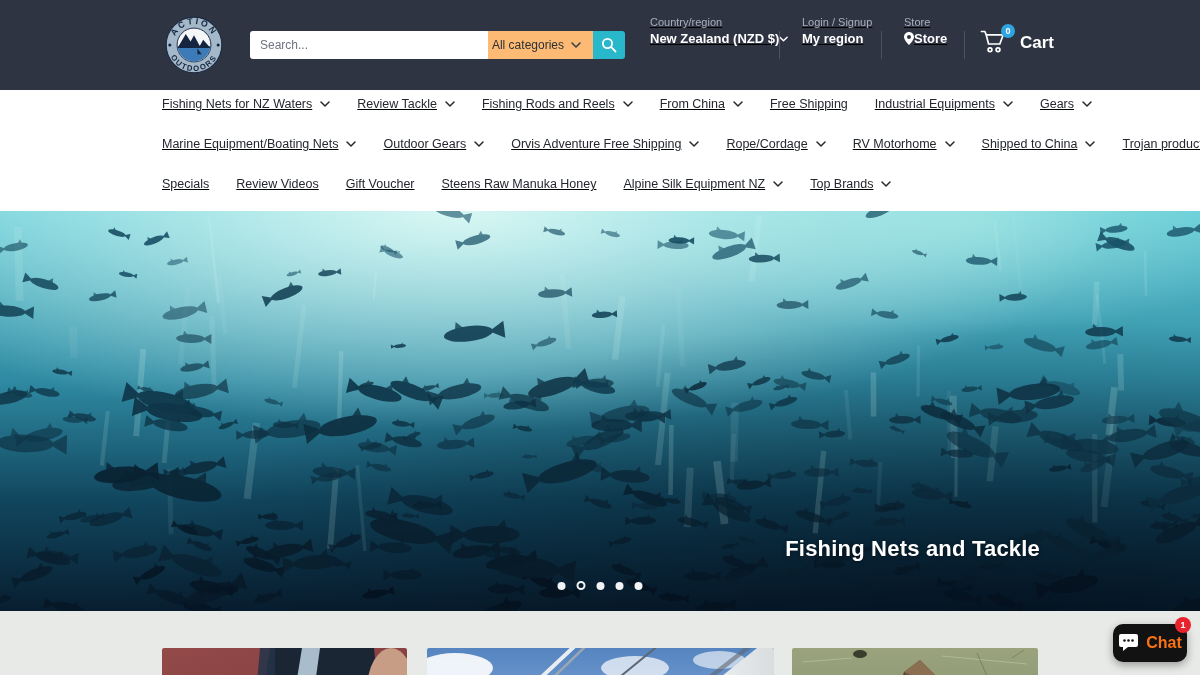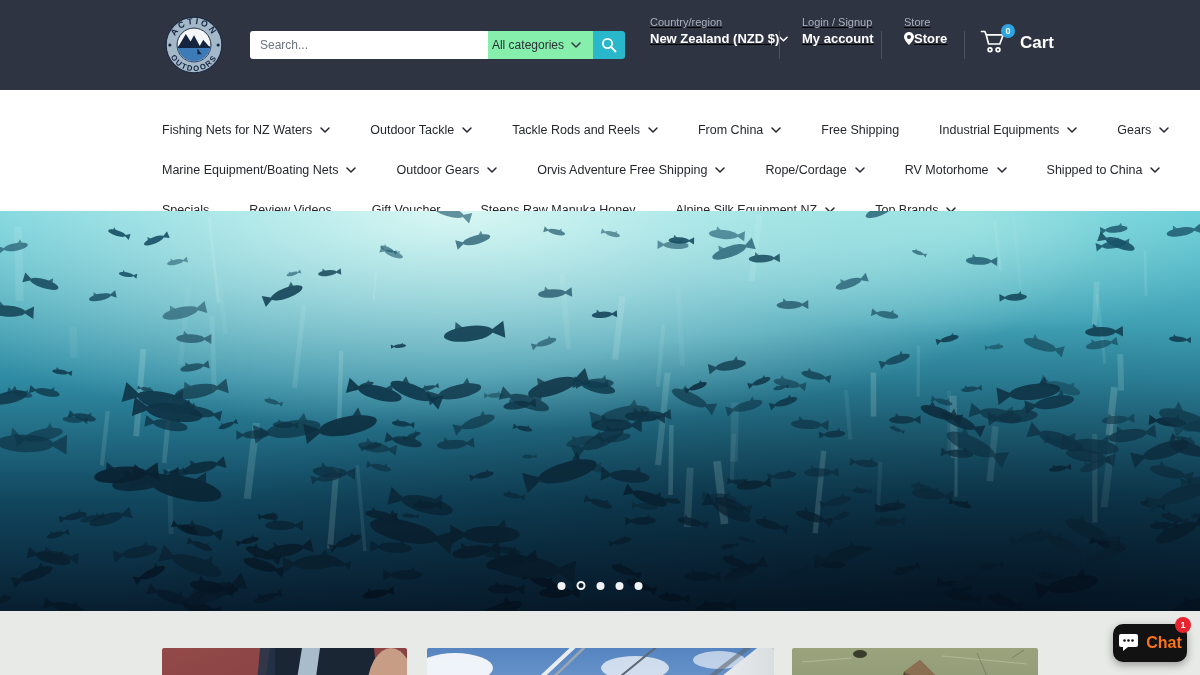--- a/index.html
+++ b/index.html
@@ -7,38 +7,38 @@
     font-family:"Liberation Sans","DejaVu Sans",sans-serif; }
   .page { position:relative; width:1200px; height:675px; }
 
   
   .header { position:absolute; top:0; left:0; width:1200px; height:90px; background:#2e3442; }
   .logo { position:absolute; left:165px; top:16px; width:58px; height:58px; cursor:pointer; }
   .searchbar { position:absolute; left:250px; top:31px; width:375px; height:28px; display:flex; }
   .search-input { flex:1; border:none; outline:none; background:#fff; border-radius:3px 0 0 3px;
     padding:0 10px; font-size:12px; color:#333; font-family:inherit; }
   .search-input::placeholder { color:#6d7380; }
-  .categories { display:flex; align-items:center; gap:7px; background:#86efac; padding:0 12px 0 4px;
+  .categories { display:flex; align-items:center; gap:7px; background:#fdba74; padding:0 12px 0 4px;
     font-size:12px; color:#2b2f36; cursor:pointer; white-space:nowrap; }
   .search-btn { width:32px; border:none; background:#29b8cb; border-radius:0 3px 3px 0;
     display:flex; align-items:center; justify-content:center; cursor:pointer; }
   .meta { position:absolute; top:16px;text-decoration:underline; }
   .meta-label { font-size:11px; color:#a9afbb; margin-bottom:3px; }
   .meta-value { font-size:13px; color:#fff; font-weight:700; display:flex; align-items:center; cursor:pointer; white-space:nowrap; }
   .hdr-div { position:absolute; top:31px; width:1px; height:28px; background:#4a5160; }
   .cart { position:absolute; left:980px; top:29px; display:flex; align-items:center; gap:12px; cursor:pointer; }
   .cart-icon-wrap { position:relative; width:28px; height:28px; }
   .cart-badge { position:absolute; top:-5px; right:-7px; min-width:14px; height:14px; border-radius:7px;
     background:#2ea4e0; color:#fff; font-size:9px; font-weight:700; display:flex; align-items:center; justify-content:center; padding:0 3px; }
   .cart-label { font-size:17px; font-weight:700; color:#fff; }
 
   
   .nav { position:absolute; top:90px; left:0; width:1200px; height:121px; background:#fff; }
   .nav-inner { margin:0 162px; padding-top:7px; }
-  .nav-row { height:40px; display:flex; align-items:flex-end; gap:40px; }
+  .nav-row { height:40px; display:flex; align-items:flex-start; gap:27px;text-decoration:underline; }
   .nav-item { font-size:12.5px; color:#24282e; display:flex; align-items:center; gap:8px;
     cursor:pointer; white-space:nowrap; text-decoration:none; }
   .chev { flex:0 0 auto; color:#24282e; }
 
   
   .hero { position:absolute; top:211px; left:0; width:1200px; height:400px; overflow:hidden; }
   .hero svg { display:block; }
   .hero-caption { position:absolute; right:160px; bottom:49px; font-size:22px; font-weight:700;
     color:#fff; letter-spacing:.2px; text-shadow:0 1px 4px rgba(0,0,0,.45); }
   .dots { position:absolute; left:50%; transform:translateX(-50%); bottom:21px; display:flex; gap:11px; align-items:center; }
@@ -114,21 +114,21 @@
         <svg width="9" height="6" viewBox="0 0 10 6">
           <path d="M1 1l4 4 4-4" fill="none" stroke="#fff" stroke-width="1.6" stroke-linecap="round" stroke-linejoin="round"></path>
         </svg>
       </div>
     </div>
     <div class="hdr-div" style="left:779px"></div>
 
     <div class="meta" style="left:802px">
       <div class="meta-label">Login / Signup</div>
       <div class="meta-value">
-        <span>My account</span>
+        <span>My region</span>
       </div>
     </div>
     <div class="hdr-div" style="left:881px"></div>
 
     <div class="meta" style="left:904px">
       <div class="meta-label">Store</div>
       <div class="meta-value">
         <svg width="10" height="13" viewBox="0 0 10 13">
           <path d="M5 0C2.2 0 0 2.2 0 5c0 3.2 5 8 5 8s5-4.8 5-8C10 2.2 7.8 0 5 0zm0 7a2 2 0 110-4 2 2 0 010 4z" fill="#fff"></path>
         </svg>
@@ -153,27 +153,27 @@
   <div class="nav">
     <div class="nav-inner">
       <div class="nav-row">
           <a class="nav-item">
             <span>Fishing Nets for NZ Waters</span>
             <svg class="chev" width="10" height="6" viewBox="0 0 10 6">
               <path d="M1 1l4 4 4-4" fill="none" stroke="currentColor" stroke-width="1.5" stroke-linecap="round" stroke-linejoin="round"></path>
             </svg>
           </a>
           <a class="nav-item">
-            <span>Outdoor Tackle</span>
-            <svg class="chev" width="10" height="6" viewBox="0 0 10 6">
-              <path d="M1 1l4 4 4-4" fill="none" stroke="currentColor" stroke-width="1.5" stroke-linecap="round" stroke-linejoin="round"></path>
-            </svg>
-          </a>
-          <a class="nav-item">
-            <span>Tackle Rods and Reels</span>
+            <span>Review Tackle</span>
+            <svg class="chev" width="10" height="6" viewBox="0 0 10 6">
+              <path d="M1 1l4 4 4-4" fill="none" stroke="currentColor" stroke-width="1.5" stroke-linecap="round" stroke-linejoin="round"></path>
+            </svg>
+          </a>
+          <a class="nav-item">
+            <span>Fishing Rods and Reels</span>
             <svg class="chev" width="10" height="6" viewBox="0 0 10 6">
               <path d="M1 1l4 4 4-4" fill="none" stroke="currentColor" stroke-width="1.5" stroke-linecap="round" stroke-linejoin="round"></path>
             </svg>
           </a>
           <a class="nav-item">
             <span>From China</span>
             <svg class="chev" width="10" height="6" viewBox="0 0 10 6">
               <path d="M1 1l4 4 4-4" fill="none" stroke="currentColor" stroke-width="1.5" stroke-linecap="round" stroke-linejoin="round"></path>
             </svg>
           </a>
@@ -593,20 +593,21 @@
         <use href="#fishShape" transform="translate(468.5 122.7) rotate(-7.0) scale(1.90 1.90)" fill="rgb(17,62,82)" opacity="0.90"></use>
         <use href="#fishShape" transform="translate(525.2 356.2) rotate(5.8) scale(2.63 2.63)" fill="rgb(8,27,41)" opacity="0.90"></use>
         <use href="#fishShape" transform="translate(185.1 277.1) rotate(12.3) scale(-2.86 2.86)" fill="rgb(10,36,52)" opacity="0.90"></use>
         <use href="#fishShape" transform="translate(403.6 320.2) rotate(12.8) scale(2.63 2.63)" fill="rgb(9,31,46)" opacity="0.90"></use>
         <use href="#fishShape" transform="translate(139.6 270.9) rotate(-8.1) scale(2.13 2.13)" fill="rgb(11,40,56)" opacity="0.90"></use>
         <use href="#fishShape" transform="translate(174.3 201.5) rotate(8.5) scale(-2.18 2.18)" fill="rgb(14,49,67)" opacity="0.90"></use>
         <use href="#fishShape" transform="translate(567.5 260.4) rotate(-15.3) scale(-2.33 2.33)" fill="rgb(11,40,56)" opacity="0.90"></use>
         <use href="#fishShape" transform="translate(120.2 263.9) rotate(-5.5) scale(2.02 2.02)" fill="rgb(9,33,49)" opacity="0.90"></use>
         <use href="#fishShape" transform="translate(166.1 191.2) rotate(13.7) scale(-2.28 2.28)" fill="rgb(15,53,72)" opacity="0.90"></use>
       </svg>
+    <div class="hero-caption">Fishing Nets and Tackle</div>
     <div class="dots">
         <span class="dot"></span>
         <span class="dot active"></span>
         <span class="dot"></span>
         <span class="dot"></span>
         <span class="dot"></span>
       </div>
   </div>
 
   <div class="below">

